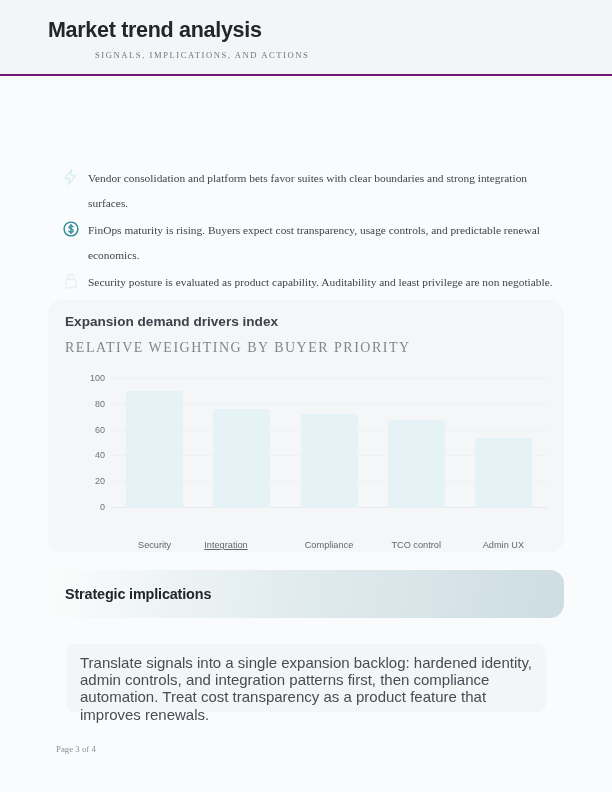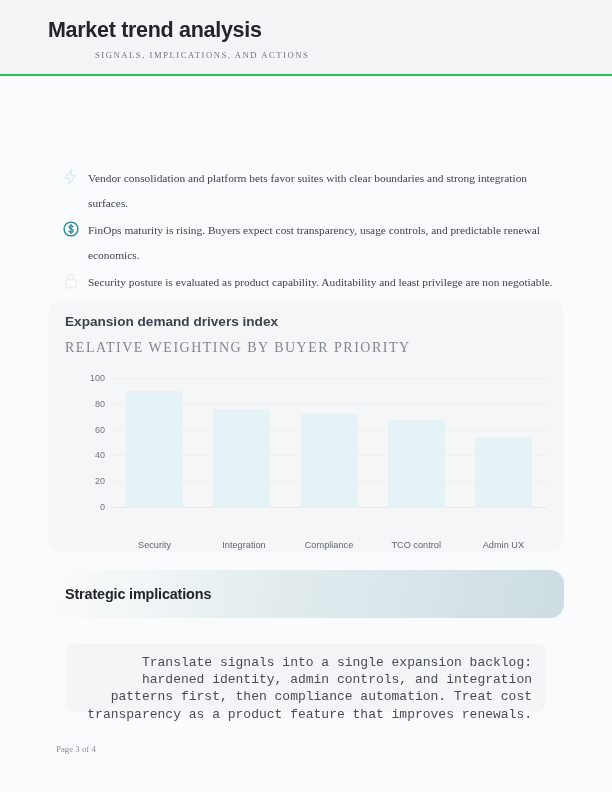--- a/index.html
+++ b/index.html
@@ -20,21 +20,21 @@
     inset: 0;
     background: #fafbfc;
   }
 
   
   .masthead {
     position: absolute;
     left: 0; top: 0;
     width: 612px; height: 76px;
     background: #f3f5f6;
-    border-bottom: 2px solid #22c55e;
+    border-bottom: 2px solid #701a75;
     box-sizing: border-box;
     padding-left: 35px;
   }
   .masthead-title {
     position: absolute;
     left: 48px; top: 18px;
     font-size: 21.5px;
     font-weight: bold;
     color: #22262b;
     letter-spacing: -0.3px;
@@ -203,25 +203,24 @@
     top: 644px;
     width: 480px;
     height: 68px;
     background: #f4f5f7;
     border-radius: 9px;
   }
   .callout-text {
     position: absolute;
     left: 14px; top: 10px;
     width: 452px;
-    font-family: Liberation Mono, monospace;
-    font-size: 13px;
+    font-family: Liberation Sans, sans-serif;
+    font-size: 15px;
     line-height: 17.2px;
     color: #474d54;
-    text-align: right;
   }
 
   .footer {
     position: absolute;
     left: 56px;
     top: 744px;
     font-family: "Liberation Serif", serif;
     font-size: 8.8px;
     color: #8b9097;
   }
@@ -294,21 +293,21 @@
       <div class="baseline"></div>
       <div class="bars" id="bars">
           <div class="bar" title="Security: 91" style="height: 117.39px; left: 15.1px; background: rgb(229, 243, 247);"></div>
           <div class="bar" title="Integration: 77" style="height: 99.33px; left: 102.3px; background: rgb(229, 243, 247);"></div>
           <div class="bar" title="Compliance: 73" style="height: 94.17px; left: 189.5px; background: rgb(229, 243, 247);"></div>
           <div class="bar" title="TCO control: 68" style="height: 87.72px; left: 276.7px; background: rgb(229, 243, 247);"></div>
           <div class="bar" title="Admin UX: 54" style="height: 69.66px; left: 363.9px; background: rgb(229, 243, 247);"></div>
         </div>
       <div class="x-labels" id="x-labels">
           <div class="x-label" style="left: -1.4px;">Security</div>
-          <div class="x-label" style="left: 88px;">Integration</div>
+          <div class="x-label" style="left: 70px; text-decoration: underline;">Integration</div>
           <div class="x-label" style="left: 173px;">Compliance</div>
           <div class="x-label" style="left: 260.2px;">TCO control</div>
           <div class="x-label" style="left: 347.4px;">Admin UX</div>
         </div>
     </div>
   </div>
 
   <div class="band band-steel" style="top:570px;">
     <div class="band-title">Strategic implications</div>
   </div>

